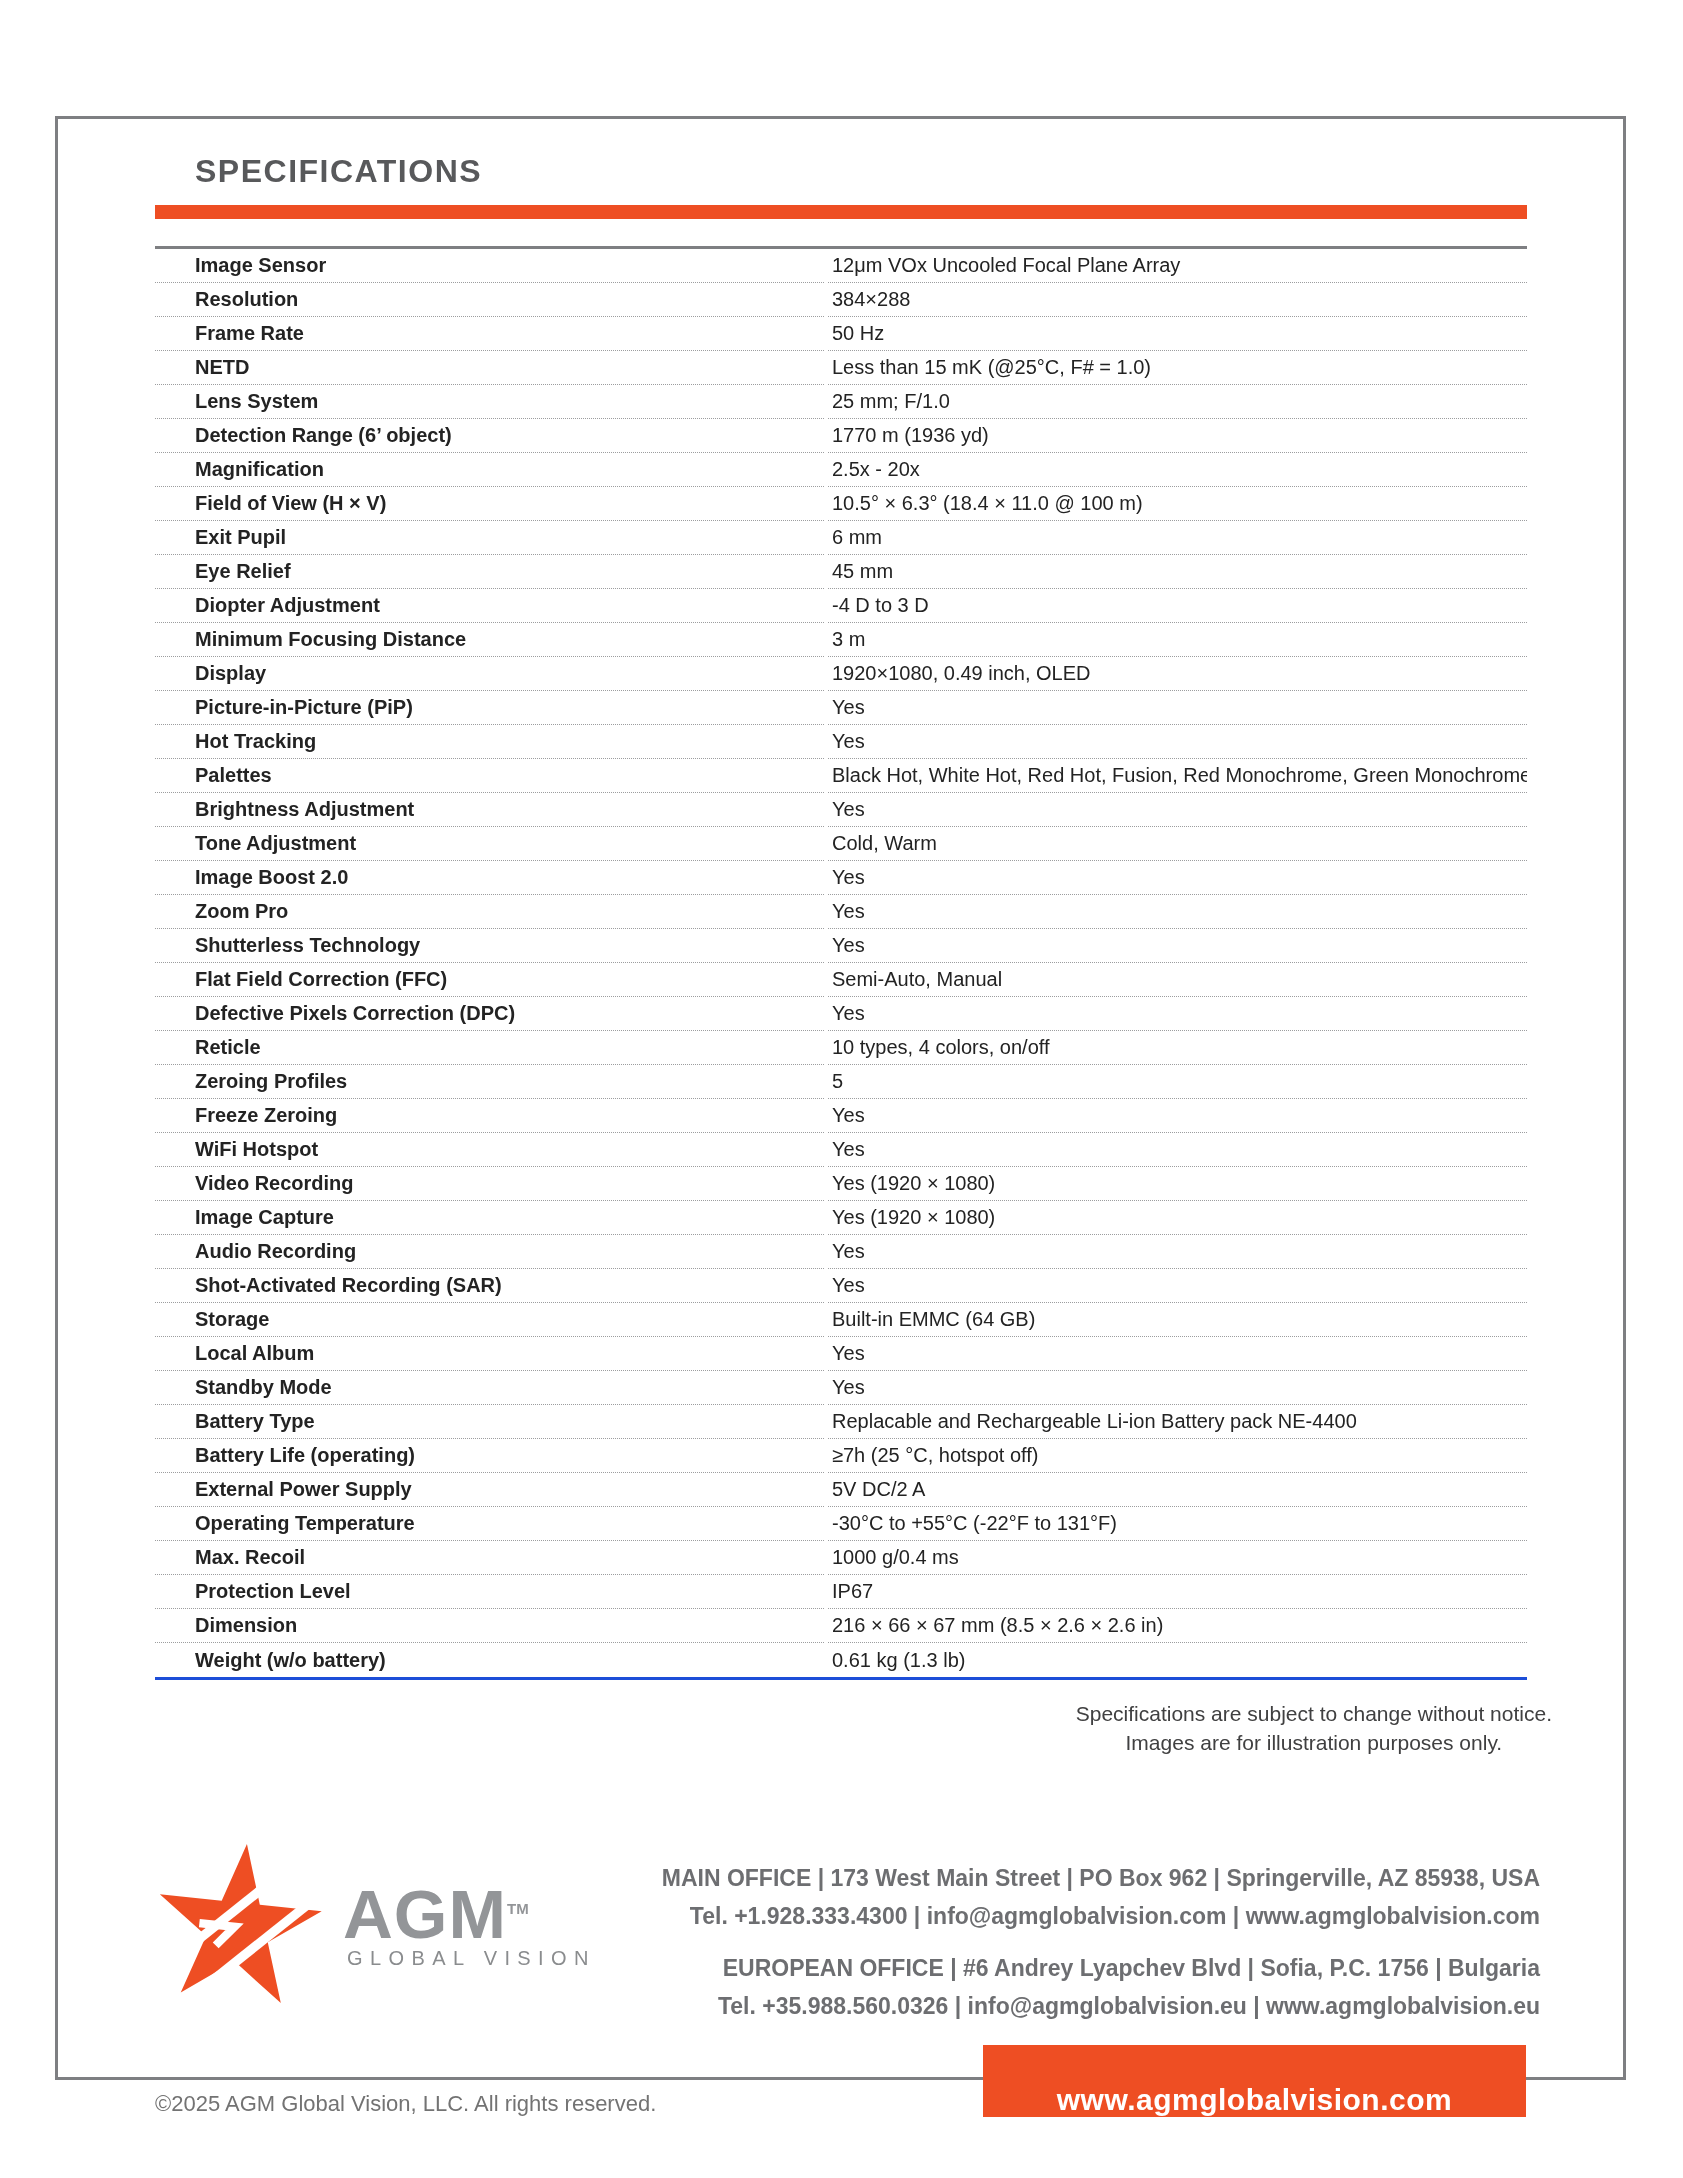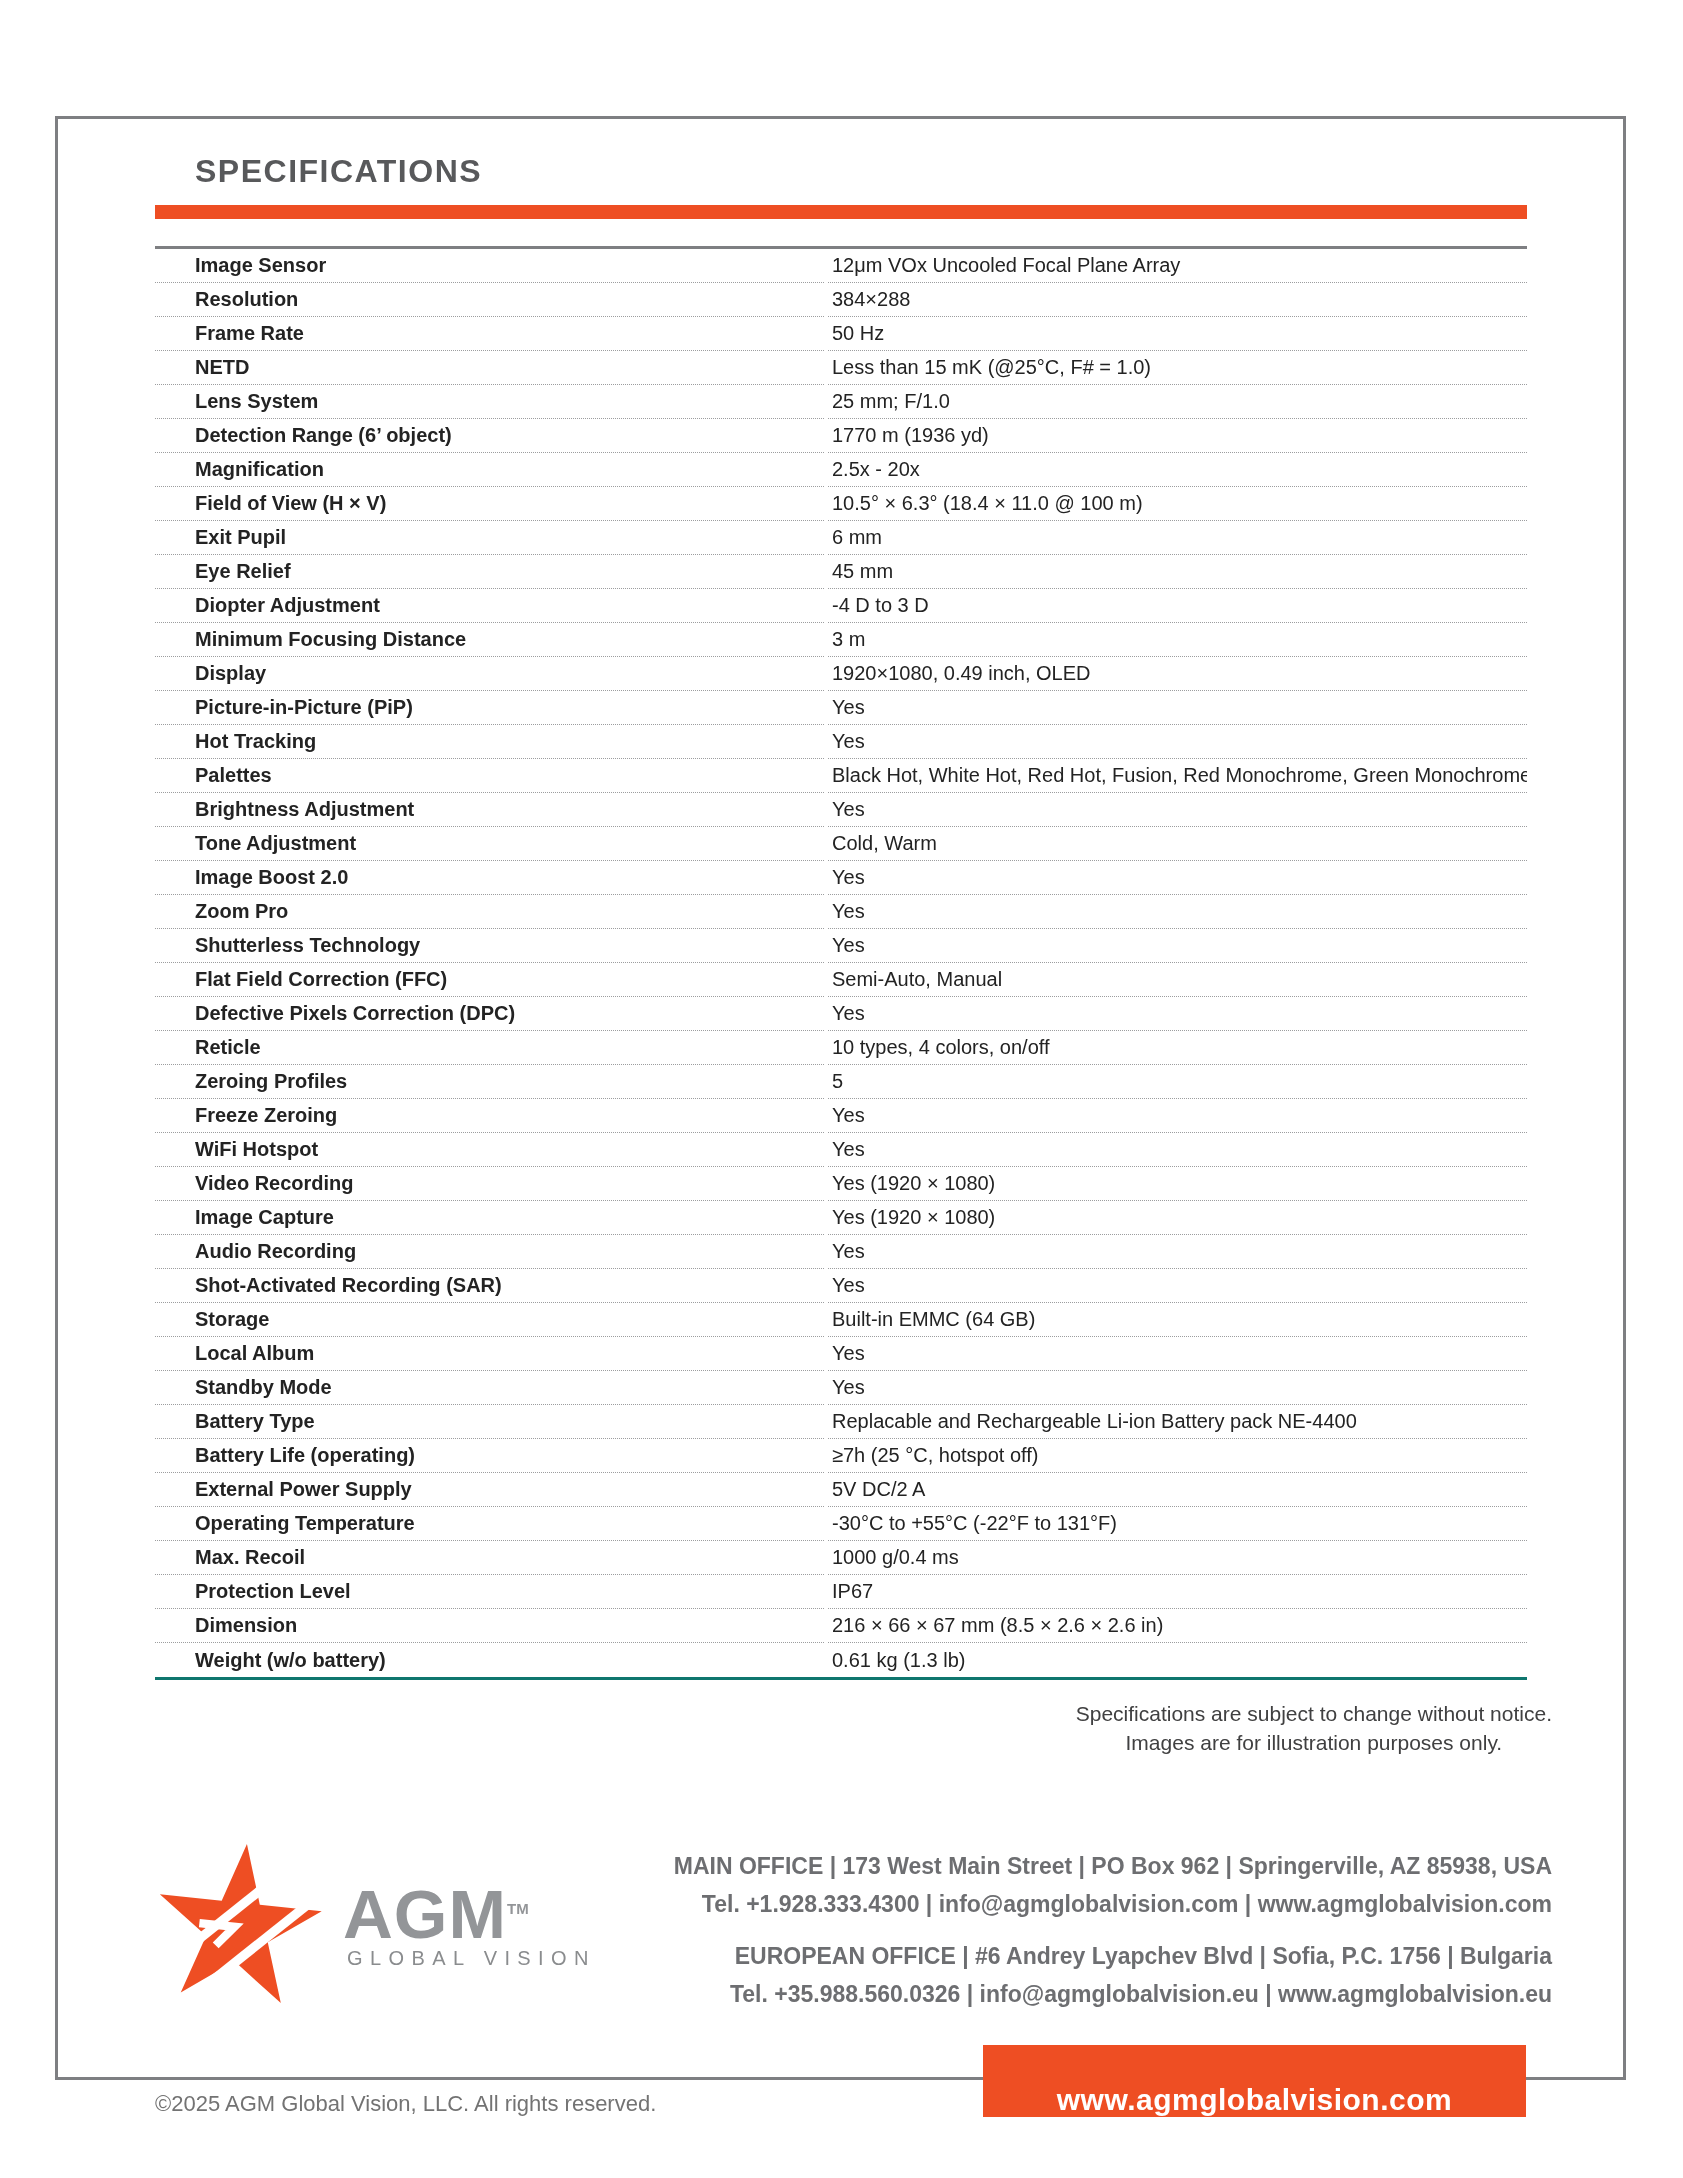--- a/index.html
+++ b/index.html
@@ -16,21 +16,21 @@
   #page-title{
     position:absolute;left:195px;top:153px;
     font-size:32px;font-weight:700;letter-spacing:1.5px;color:#58595b;
   }
   #title-underline{
     position:absolute;left:155px;top:205px;width:1372px;height:14px;
   }
   
   #spec-table{
     position:absolute;left:155px;top:246px;width:1372px;
-    border-top:3px solid #7e7f82;border-bottom:3px solid #0f766e;box-sizing:border-box;
+    border-top:3px solid #7e7f82;border-bottom:3px solid #1d4ed8;box-sizing:border-box;
   }
   .spec-row{display:flex;height:34px;column-gap:4px;}
   .spec-cell{display:flex;align-items:center;border-bottom:1px dotted #9c9d9f;box-sizing:border-box;overflow:hidden;}
   .spec-row:last-child .spec-cell{border-bottom:none;}
   .spec-label{width:669px;padding-left:40px;font-size:20px;font-weight:700;color:#232323;white-space:nowrap;}
   .spec-value{flex:1;padding-left:4px;font-size:20px;font-weight:400;color:#232323;white-space:nowrap;}
   
   #disclaimer{
     position:absolute;right:155px;top:1699px;text-align:center;
     font-size:21px;line-height:29px;color:#404041;
@@ -39,21 +39,21 @@
   #logo{position:absolute;left:145px;top:1830px;width:416px;height:198px;}
   #star-wrap{position:absolute;left:0;top:4px;width:186px;height:190px;}
   #wordmark{position:absolute;left:198px;top:44px;font-size:69px;font-weight:700;color:#939598;letter-spacing:1px;line-height:69px;white-space:nowrap;}
   #wordmark sup{font-size:15px;font-weight:700;color:#939598;vertical-align:super;letter-spacing:0;}
   #tagline{position:absolute;left:202px;top:117px;font-size:20px;font-weight:400;color:#8a8c8e;letter-spacing:7.4px;white-space:nowrap;}
   
   #offices{
     position:absolute;right:155px;top:1847px;text-align:right;
     font-size:23px;font-weight:700;color:#6d6e71;line-height:38px;white-space:nowrap;
   }
-  .office-block{margin:0;}
+  .office-block{margin:12px;}
   .office-block + .office-block{margin-top:14px;}
   
   #website-banner{
     position:absolute;left:983px;top:2045px;width:543px;height:72px;
     display:flex;align-items:flex-end;justify-content:center;z-index:5;
   }
   #website-banner span{color:#ffffff;font-size:30px;font-weight:700;letter-spacing:0.5px;}
   
   #copyright{
     position:absolute;left:155px;top:2091px;font-size:22px;color:#737373;

